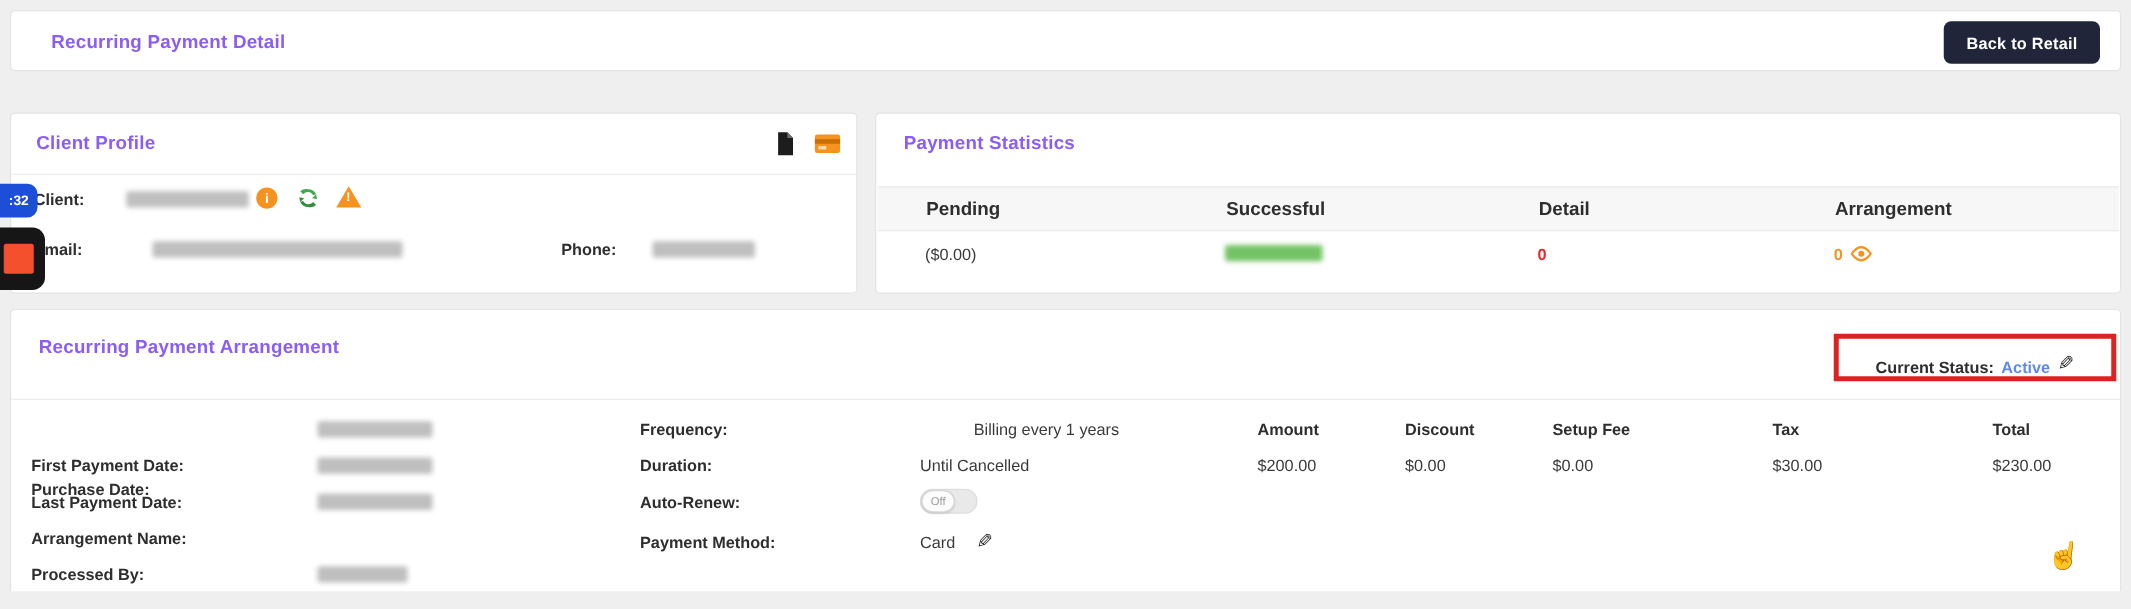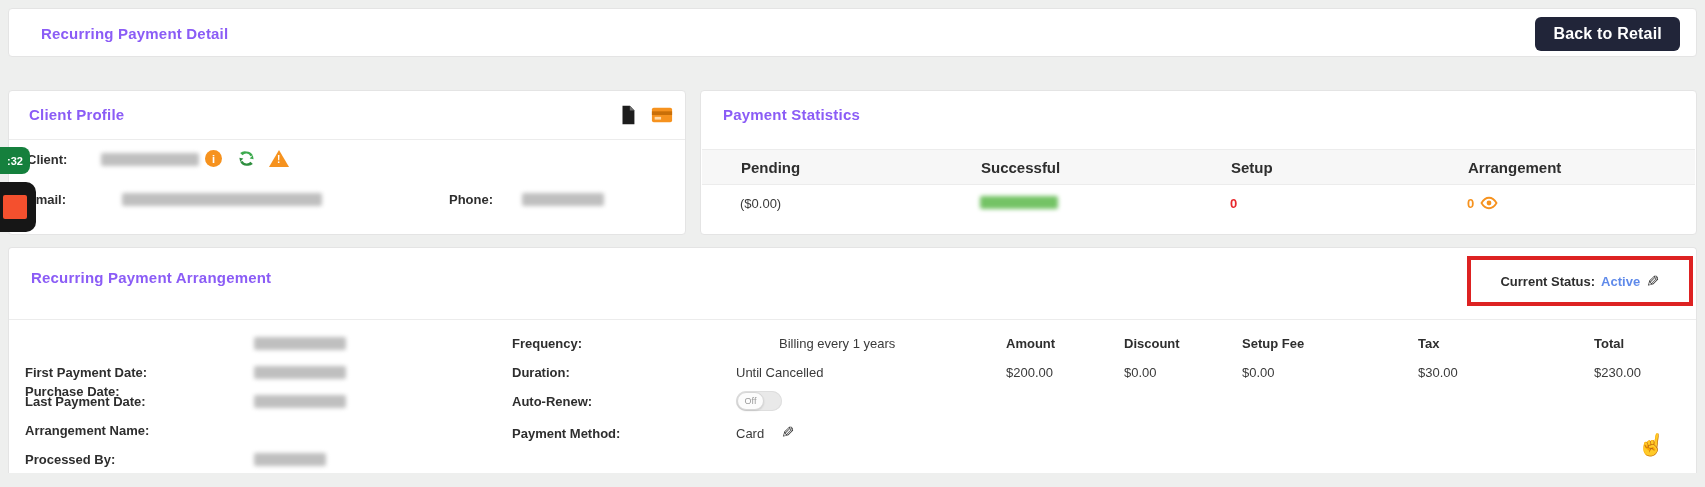--- a/index.html
+++ b/index.html
@@ -33,41 +33,41 @@
     background:#bfbfbf; filter:blur(2.2px);
   }
   .redacted.green { background:#74c365; }
   .abs { position:absolute; }
 
   
   #topbar { left:8px; top:8px; width:1689px; height:49px; }
   #back-btn {
     position:absolute; right:16px; top:8px; height:34px; padding:0 18px;
     background:#212539; color:#fff; border:none; border-radius:6px;
-    font-family:"Liberation Sans", sans-serif; font-size:16px; font-weight:bold;
+    font-family:"Liberation Sans", sans-serif; font-size:13px; font-weight:bold;
     cursor:pointer; letter-spacing:.2px;
   }
 
   
   #client-card { left:8px; top:90px; width:678px; height:145px; }
   .hdr-icon { position:absolute; top:13px; width:22px; height:22px; cursor:pointer; }
 
   
   #stats-card { left:700px; top:90px; width:997px; height:145px; }
   .stats-headrow {
     position:absolute; left:1px; right:1px; top:58px; height:36px;
     background:#f7f7f7; border-top:1px solid #ececec; border-bottom:1px solid #ececec;
   }
   .stats-col { position:absolute; font-size:15px; font-weight:bold; }
 
   
   #arr-card { left:8px; top:247px; width:1689px; height:226px; border-bottom:none; border-radius:4px 4px 0 0; }
   .status-annotation {
-    position:absolute; left:1458px; top:8px; width:226px; height:50px;
-    border:4px solid #dd2222; display:flex; align-items:center; justify-content:center; gap:6px;
+    position:absolute; left:1458px; top:19px; width:226px; height:38px;
+    border:4px solid #dd2222; display:flex; align-items:flex-end; justify-content:center; gap:6px;
   }
   .charge-h { position:absolute; font-size:13px; font-weight:bold; }
   .charge-v { position:absolute; font-size:13px; color:#3a3a3a; }
 
   
   .toggle {
     position:relative; display:inline-block; width:46px; height:20px;
     background:#e9e9e9; border-radius:10px; cursor:pointer;
     box-shadow:inset 0 0 0 1px #dedede;
   }
@@ -77,21 +77,21 @@
     font-size:9px; color:#9a9a9a; display:flex; align-items:center; justify-content:center;
     box-shadow:0 1px 2px rgba(0,0,0,.12);
   }
 
   
   .pencil { font-size:16px; color:#2e2e2e; cursor:pointer; display:inline-block; transform:scaleX(-1); }
 
   
   #rec-timer {
     position:absolute; left:0; top:147px; width:30px; height:27px;
-    background:#15803d; color:#fff; border-radius:0 8px 8px 0;
+    background:#1d4ed8; color:#fff; border-radius:0 8px 8px 0;
     font-size:11px; font-weight:bold; display:flex; align-items:center; justify-content:center;
   }
   #rec-stop {
     position:absolute; left:0; top:182px; width:36px; height:50px;
     background:#161616; border-radius:0 10px 10px 0;
     display:flex; align-items:center; cursor:pointer;
   }
   #rec-stop .stop-square { width:24px; height:24px; background:#f4502e; border-radius:2px; margin-left:3px; }
 
   
@@ -156,21 +156,21 @@
   <div class="lbl abs" style="left:440px; top:101px;">Phone:</div>
   <span class="redacted abs" style="left:513px; top:102px; width:82px;"></span>
 </div>
 
 <div class="card" id="stats-card">
   <div class="card-title abs" style="left:22px; top:15px;">Payment Statistics</div>
 
   <div class="stats-headrow">
     <div class="stats-col" style="left:39px; top:9px;">Pending</div>
     <div class="stats-col" style="left:279px; top:9px;">Successful</div>
-    <div class="stats-col" style="left:529px; top:9px;">Setup</div>
+    <div class="stats-col" style="left:529px; top:9px;">Detail</div>
     <div class="stats-col" style="left:766px; top:9px;">Arrangement</div>
   </div>
 
   <div class="val abs" style="left:39px; top:105px;">($0.00)</div>
   <span class="redacted green abs" style="left:279px; top:105px; width:78px;"></span>
   <div class="val abs" style="left:529px; top:105px; color:#e8282d; font-weight:bold;">0</div>
   <div class="val abs" style="left:766px; top:105px; color:#f6921e; font-weight:bold;">0</div>
   <svg class="abs" style="left:779px; top:104px; width:18px; height:16px;" viewBox="0 0 24 18">
     <path d="M12 2C6 2 2 9 2 9s4 7 10 7 10-7 10-7-4-7-10-7z" fill="none" stroke="#f6921e" stroke-width="2.4"></path>
     <circle cx="12" cy="9" r="3.2" fill="#f6921e"></circle>

